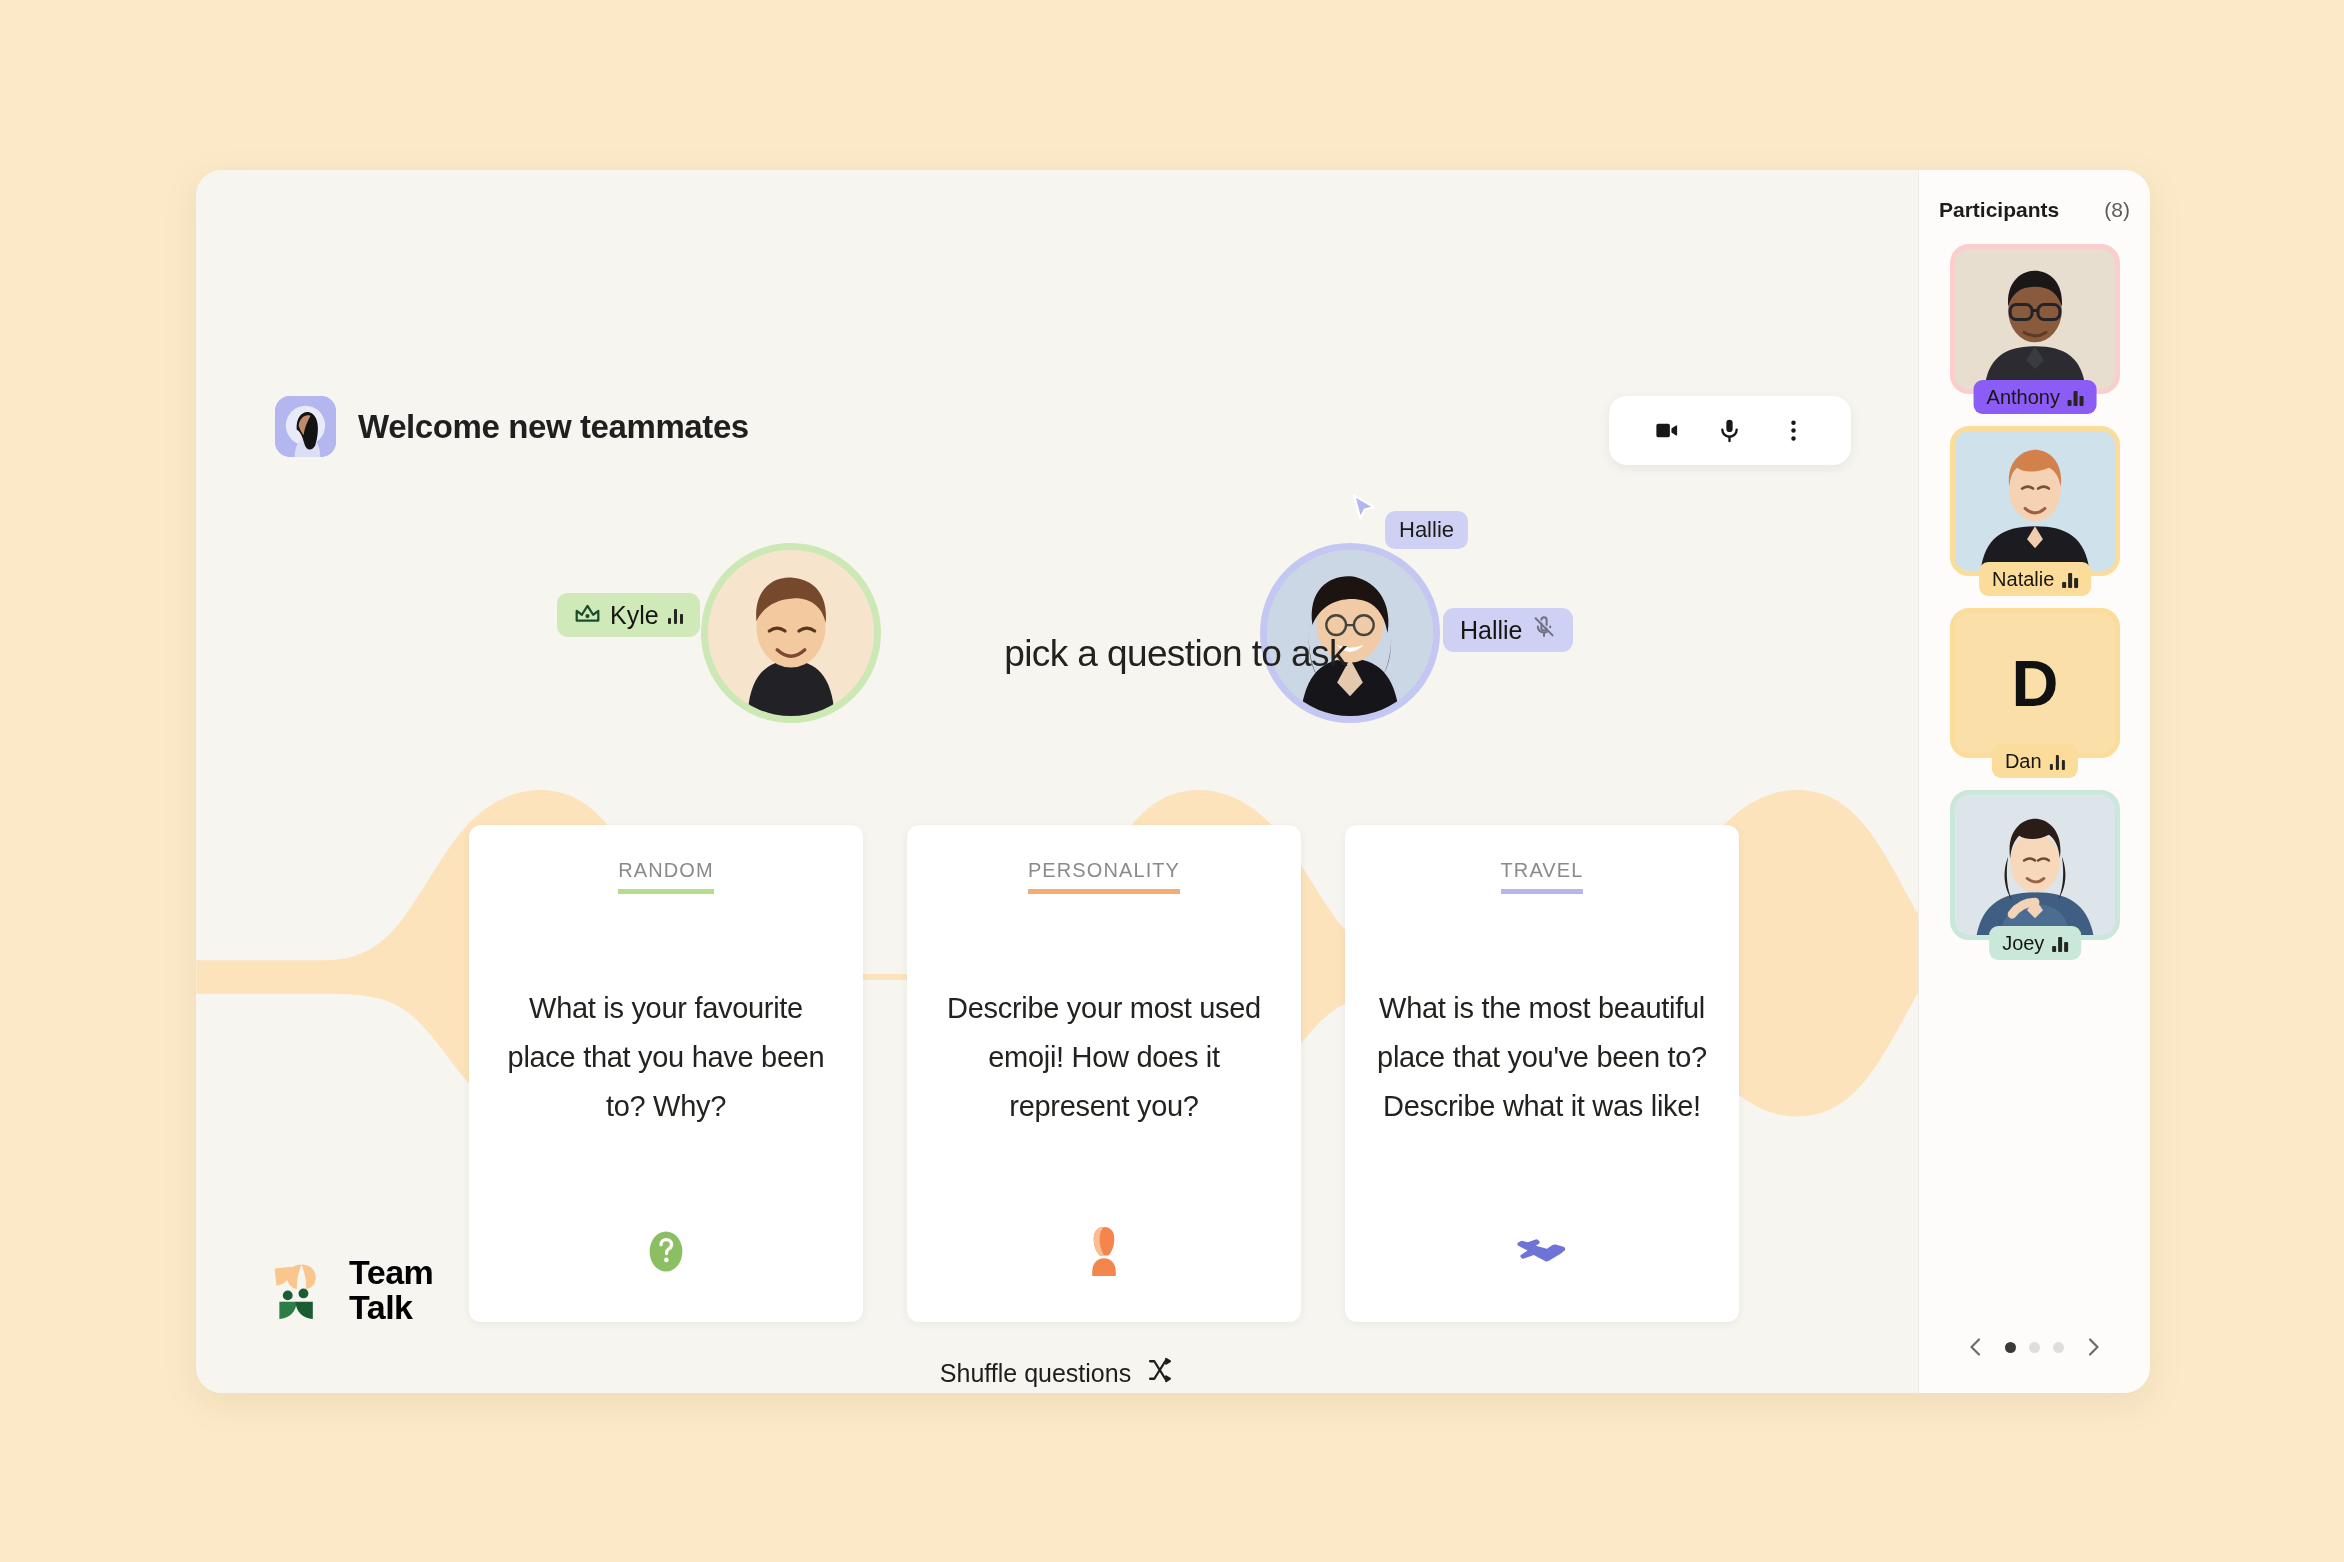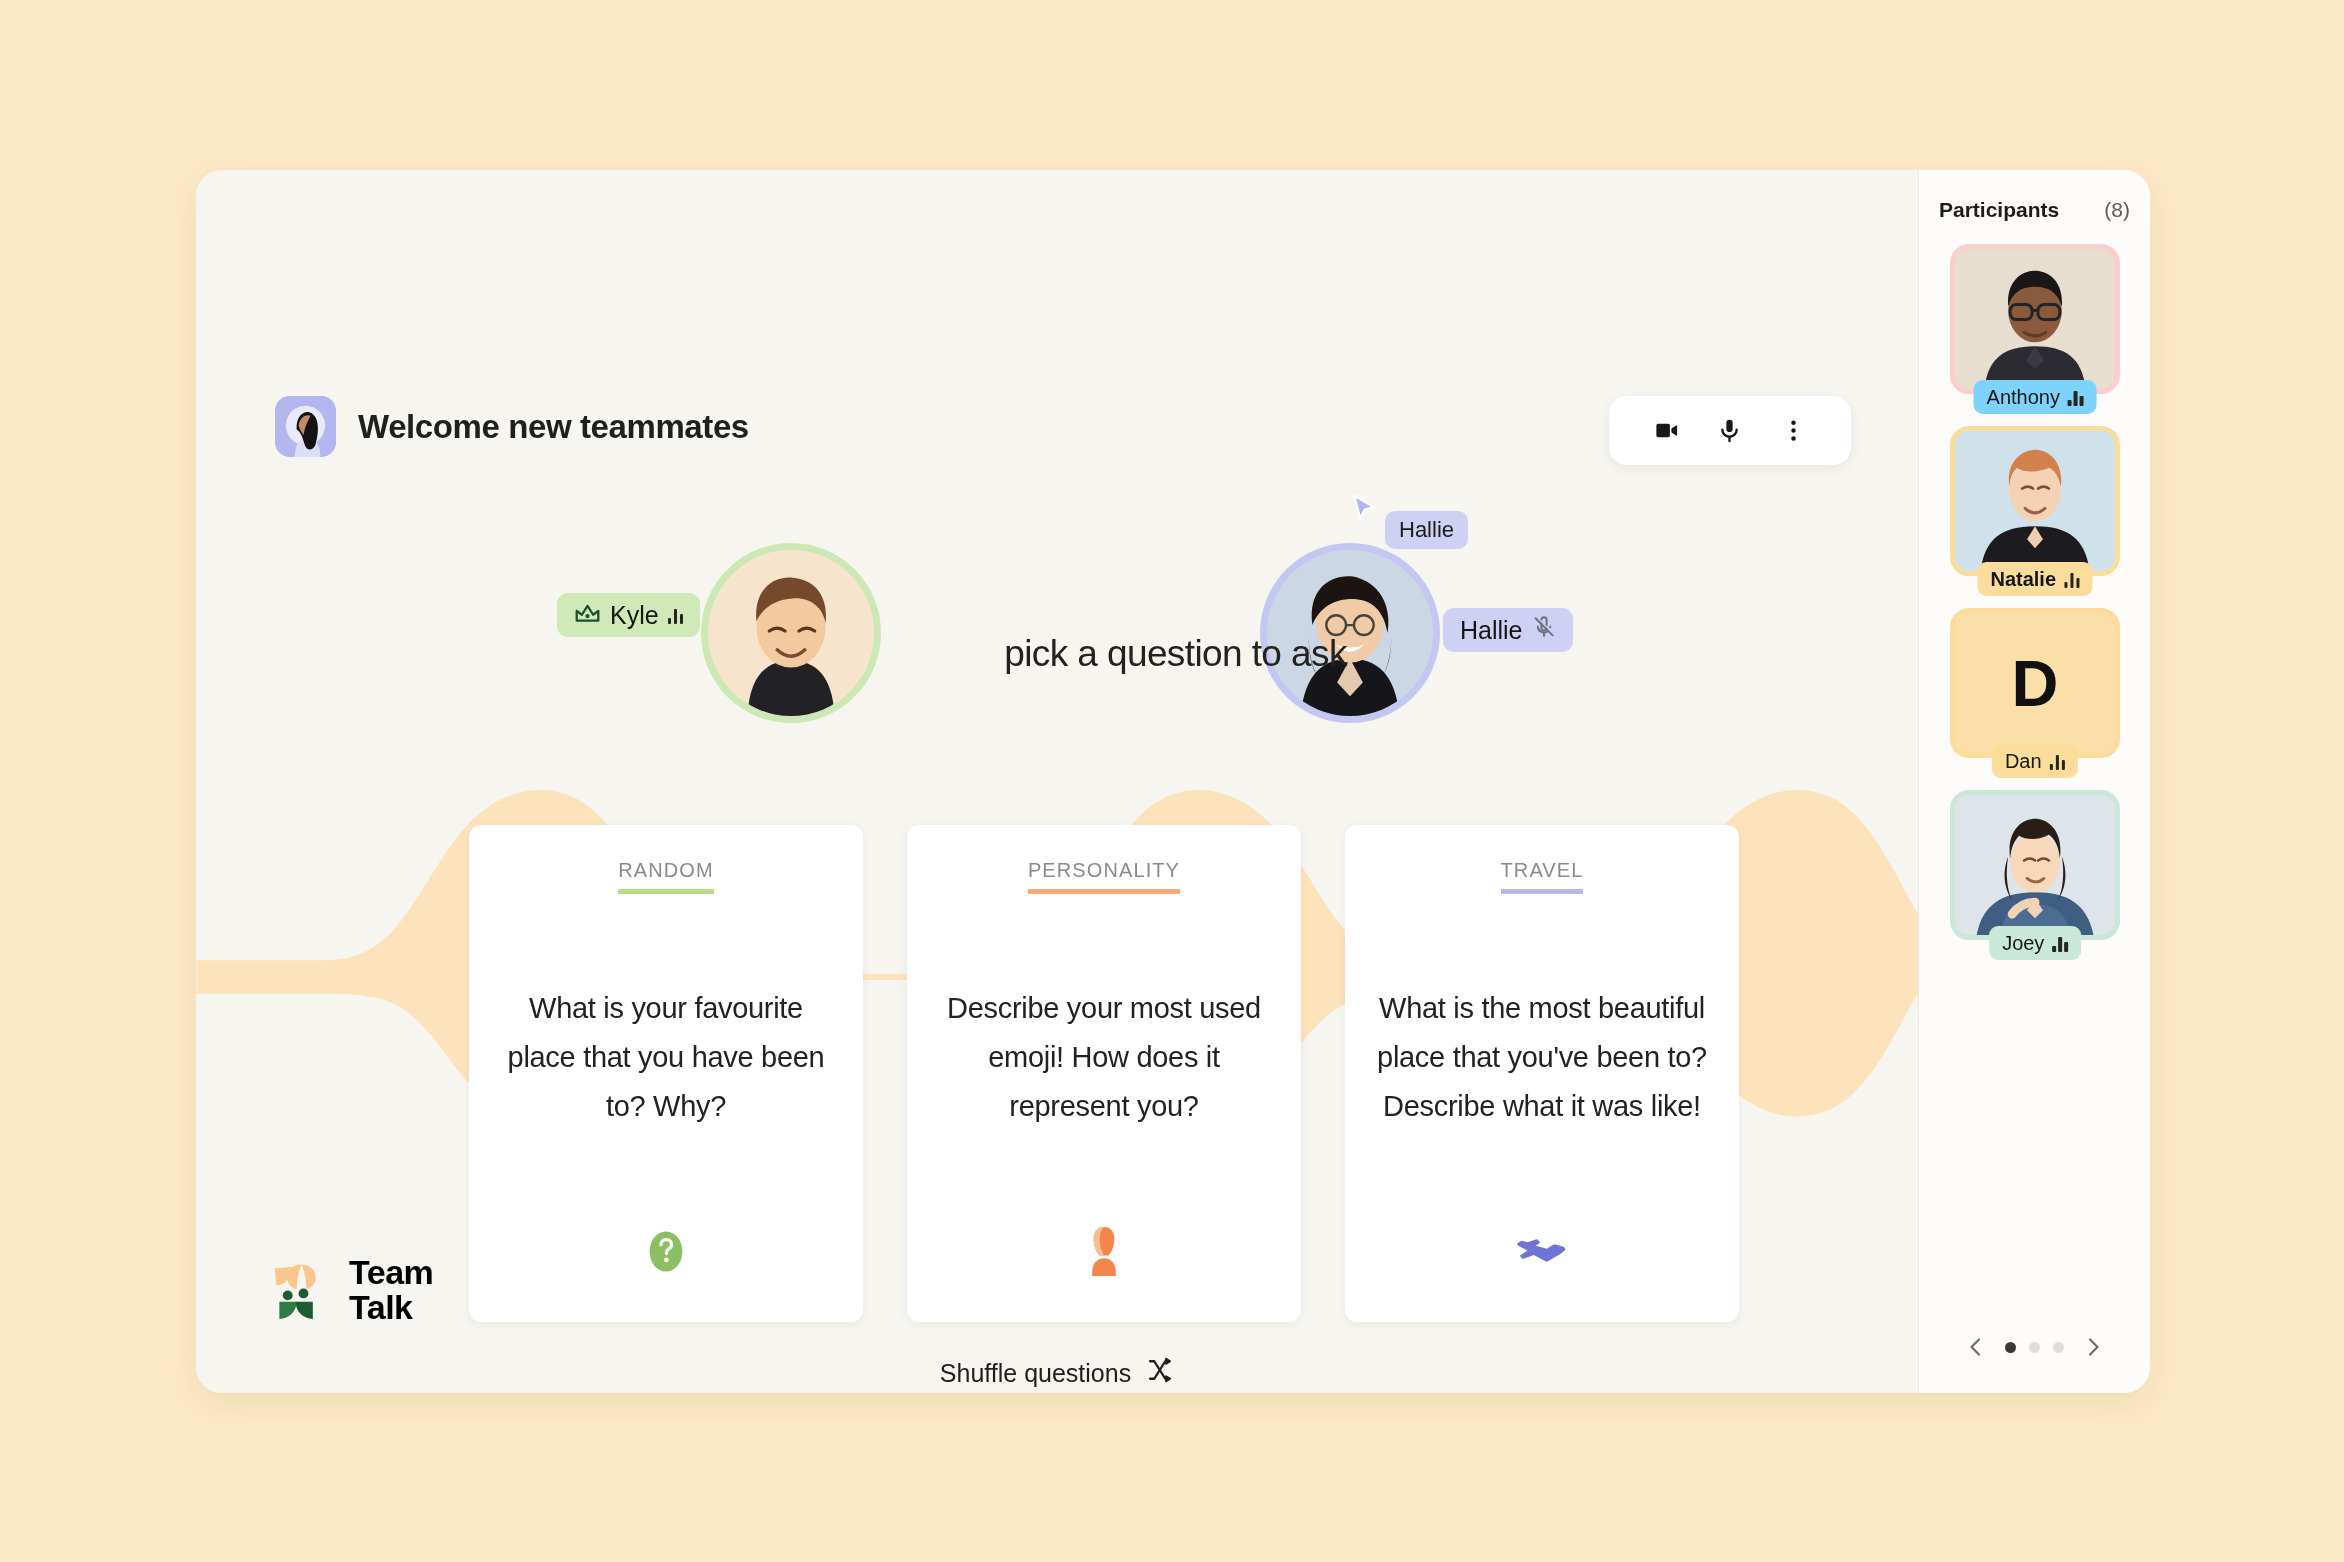--- a/index.html
+++ b/index.html
@@ -548,21 +548,21 @@
             <path d="M81 98l-9 14 9 9 9-9z" fill="#3a3a41"></path>
             <ellipse cx="81" cy="62" rx="27" ry="32" fill="#8a5a3c"></ellipse>
             <path d="M54 58c-2-26 14-36 27-36s29 10 27 36c-4-14-13-20-27-20s-23 6-27 20z" fill="#1b1716"></path>
             <rect x="56" y="56" width="22" height="15" rx="6" fill="none" stroke="#23232a" stroke-width="3"></rect>
             <rect x="84" y="56" width="22" height="15" rx="6" fill="none" stroke="#23232a" stroke-width="3"></rect>
             <path d="M78 62h6" stroke="#23232a" stroke-width="3"></path>
             <path d="M70 84q11 7 22 0" stroke="#5d3a25" stroke-width="3" fill="none" stroke-linecap="round"></path>
           </svg>
         </div>
       </div>
-      <div class="p-name" style="background:#7dd3fc;align-items:center;">
+      <div class="p-name" style="background:#8b5cf6;align-items:center;">
         <span>Anthony</span>
         <span class="levels">
             <i></i>
             <i></i>
             <i></i>
           </span>
       </div>
     </div>
 
     <div class="participant">
@@ -573,21 +573,21 @@
             <path d="M26 142c4-34 22-46 55-46s51 12 55 46z" fill="#1b1b20"></path>
             <path d="M81 96l-8 13 8 9 8-9z" fill="#f0cdae"></path>
             <ellipse cx="81" cy="60" rx="26" ry="31" fill="#f5d2b3"></ellipse>
             <path d="M55 56c-3-26 13-37 26-37s29 11 26 37c-2-9-5-16-12-19-9 4-24 6-32 0-5 4-7 11-8 19z" fill="#d2814a"></path>
             <path d="M68 58q6-4 11 0" stroke="#7a5236" stroke-width="2.6" fill="none" stroke-linecap="round"></path>
             <path d="M84 58q6-4 11 0" stroke="#7a5236" stroke-width="2.6" fill="none" stroke-linecap="round"></path>
             <path d="M71 78q10 9 20 0" stroke="#9c5f43" stroke-width="3" fill="none" stroke-linecap="round"></path>
           </svg>
         </div>
       </div>
-      <div class="p-name" style="background:#fbdc9b;font-weight:bold;">
+      <div class="p-name" style="background:#fbdc9b;">
         <span>Natalie</span>
         <span class="levels">
             <i></i>
             <i></i>
             <i></i>
           </span>
       </div>
     </div>
 
     <div class="participant">

